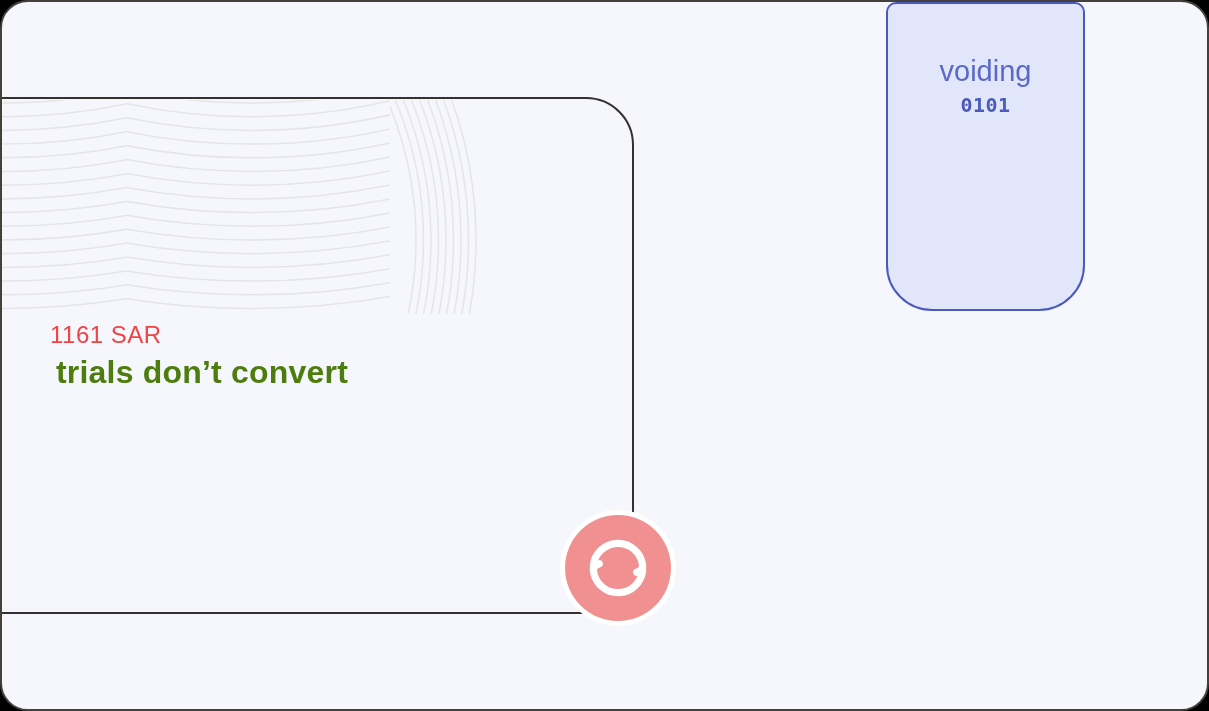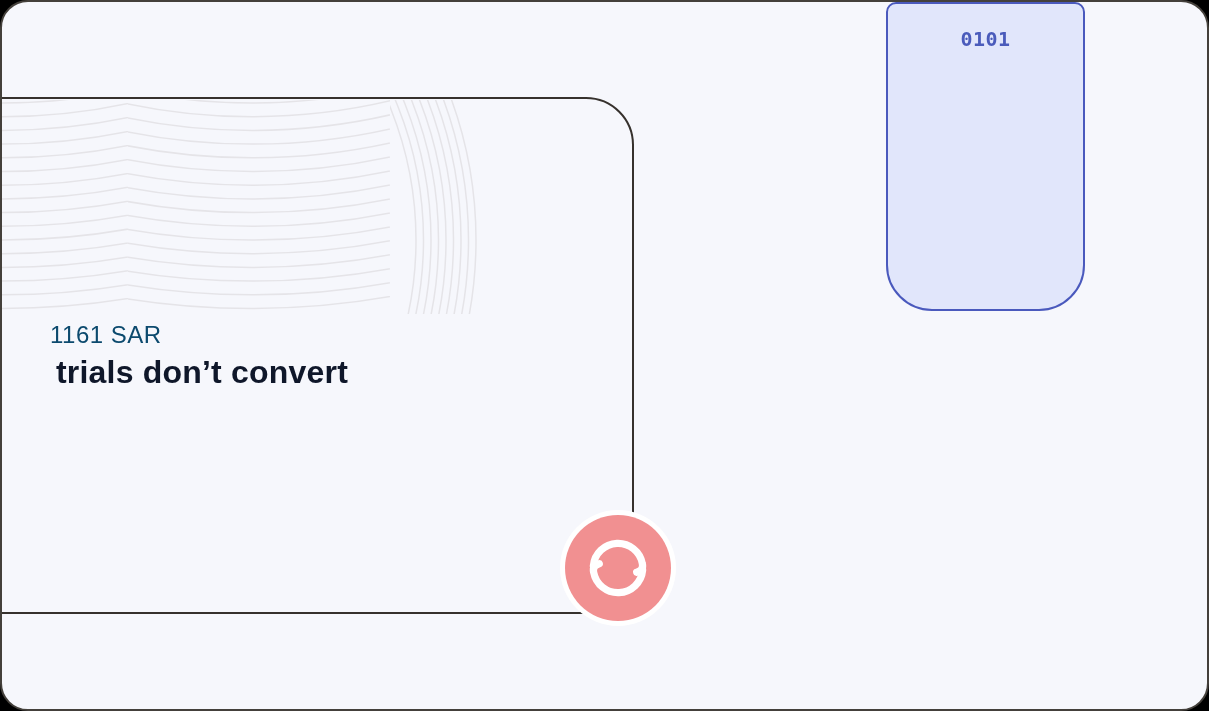--- a/index.html
+++ b/index.html
@@ -4,36 +4,36 @@
 <style>
   html,body{margin:0;padding:0;background:#000;}
   .stage{position:relative;width:1209px;height:711px;background:#000;overflow:hidden;
          font-family:"Liberation Sans",sans-serif;}
   .board{position:absolute;inset:0;background:#F6F7FC;border:2.5px solid #44403B;
          border-radius:28px;overflow:hidden;}
   
   .metric-card{position:absolute;left:-42px;top:95px;width:670px;height:513px;
                border:2px solid #36312D;border-radius:6px 48px 14px 0;background:transparent;}
   .ripple{position:absolute;left:40px;top:1px;width:640px;height:214px;pointer-events:none;}
-  .amount{position:absolute;left:88px;top:222px;font-size:24px;color:#0c4a6e;
+  .amount{position:absolute;left:88px;top:222px;font-size:24px;color:#ef4444;
           letter-spacing:0.5px;white-space:nowrap;}
   .card-title{position:absolute;left:94px;top:255px;font-size:32px;font-weight:700;
-              color:#0f172a;white-space:nowrap;letter-spacing:0.2px;text-align:right;}
+              color:#4d7c0f;white-space:nowrap;letter-spacing:0.2px;text-align:right;}
   
   .refresh-badge{position:absolute;left:558px;top:508px;width:116px;height:116px;
                  border-radius:50%;background:#FFFFFF;cursor:pointer;}
   .refresh-badge .disc{position:absolute;inset:5px;border-radius:50%;background:#F19091;
                        display:flex;align-items:center;justify-content:center;}
   
   .tag-pill{position:absolute;left:884px;top:0;width:199px;height:309px;box-sizing:border-box;
             background:#E1E6FB;border:2px solid #4A59BD;border-radius:10px 10px 46px 46px;
             text-align:center;}
   .tag-pill .label{font-size:29px;line-height:50px;color:#5A69C6;}
   .tag-pill .label:first-child{padding-top:42px;}
-  .binary{margin-top:26px;font-family:"DejaVu Sans Mono",monospace;font-weight:700;
+  .binary{font-family:"DejaVu Sans Mono",monospace;font-weight:700;
           font-size:20px;line-height:18px;letter-spacing:0.5px;color:#4A5BBB;}
 </style>
 </head>
 <body>
 
 <div class="stage">
   <div class="board">
 
     <div class="metric-card">
       <svg class="ripple" viewBox="0 0 640 214" aria-hidden="true">
@@ -103,19 +103,20 @@
     <div class="refresh-badge">
       <div class="disc">
         <svg width="66" height="66" viewBox="0 0 64 64" fill="none" stroke-width="7" stroke-linecap="round" stroke-linejoin="round" stroke="#FFFFFF">
           <path d="M 8.1 29.9 A 24 24 0 0 1 55.6 27.8 q 1.5 6.5 -5.5 8.3"></path>
           <path d="M 55.9 34.1 A 24 24 0 0 1 8.4 36.2 q -1.5 -6.5 5.5 -8.3"></path>
         </svg>
       </div>
     </div>
 
     <div class="tag-pill">
+      <div class="label">voiding</div>
       <div class="binary">
         <div>0101</div>
       </div>
     </div>
 
   </div>
 </div>
 
 </body></html>

